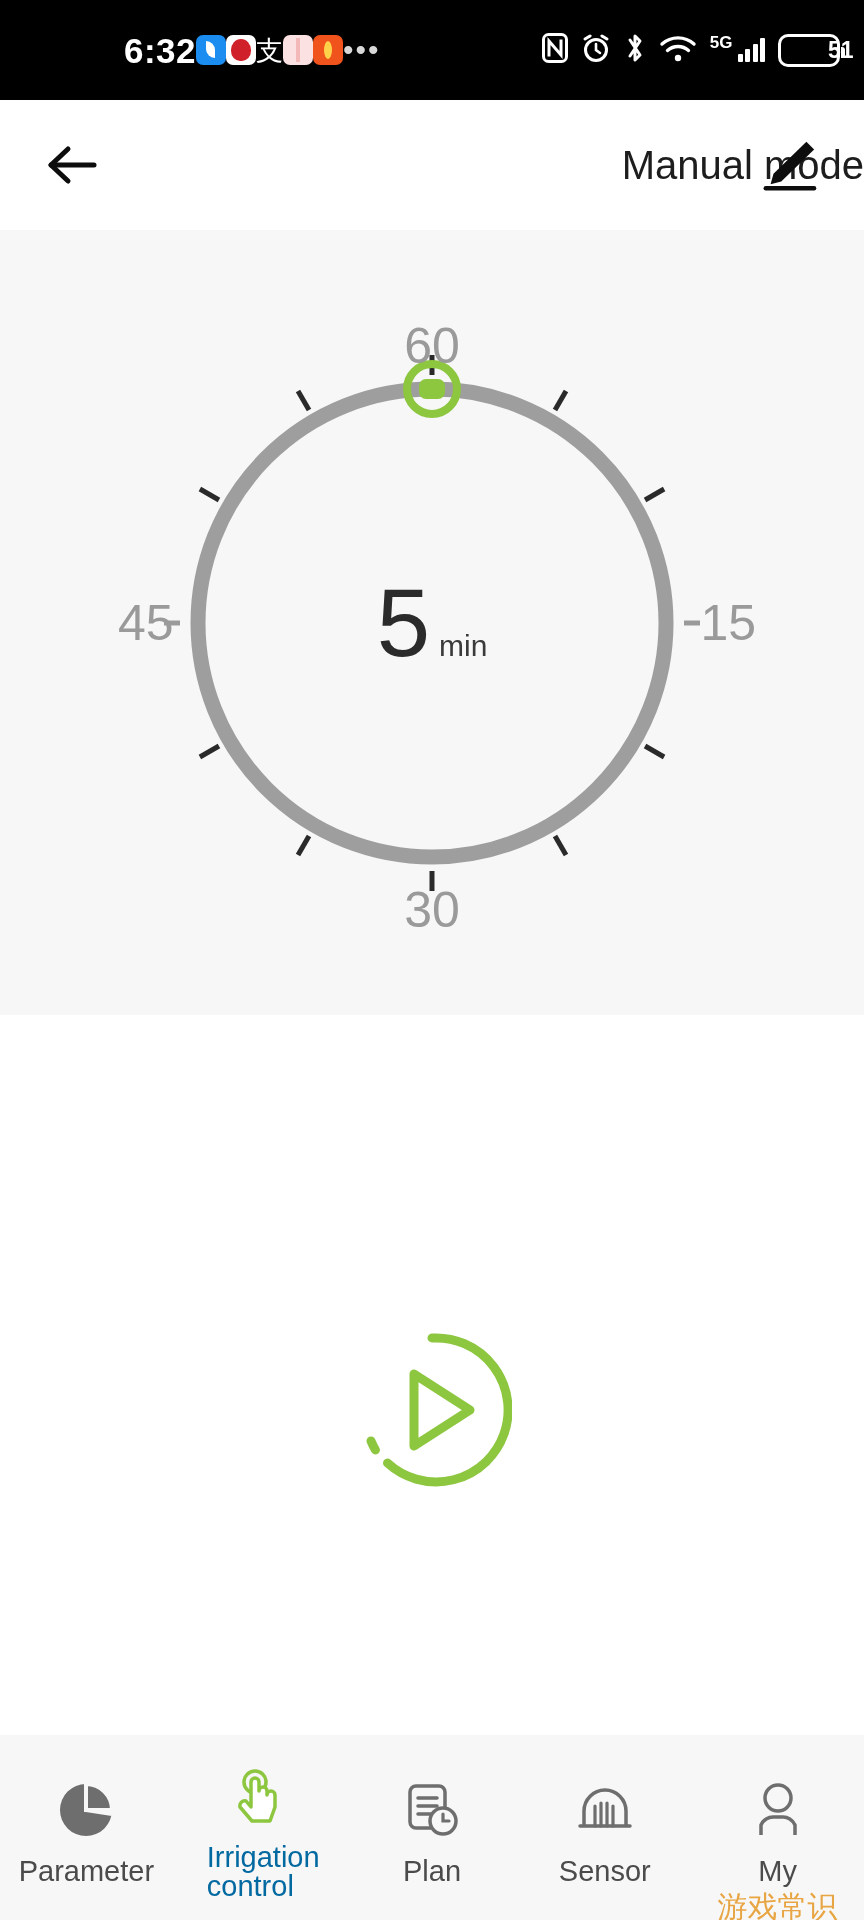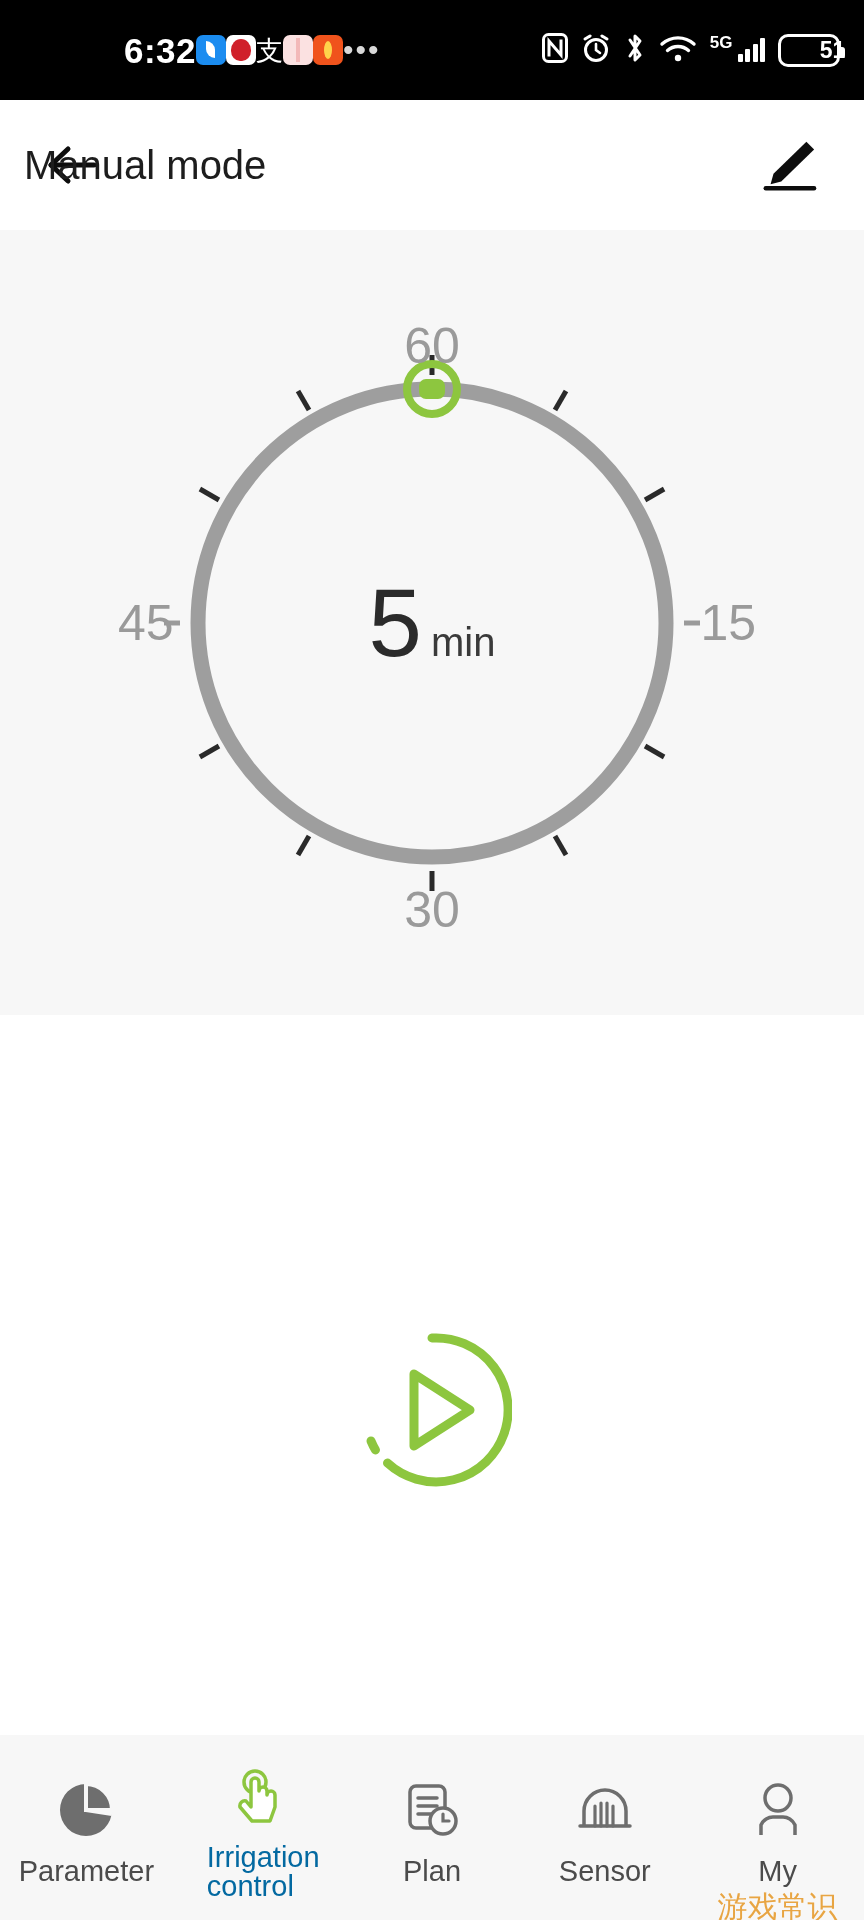--- a/index.html
+++ b/index.html
@@ -122,21 +122,21 @@
   .sb-bars i:nth-child(2) { height: 13px; }
   .sb-bars i:nth-child(3) { height: 18px; }
   .sb-bars i:nth-child(4) { height: 24px; }
   .battery {
     width: 62px;
     height: 33px;
     border: 3px solid #ffffff;
     border-radius: 10px;
     display: flex;
     align-items: center;
-    justify-content: center;
+    justify-content: flex-start;
     position: relative;
     box-sizing: border-box;
     padding-left: 47px;
   }
   .battery::after {
     content: "";
     position: absolute;
     right: -8px;
     top: 10px;
     width: 4px;
@@ -165,21 +165,21 @@
     width: 60px;
     height: 60px;
     display: flex;
     align-items: center;
     justify-content: flex-start;
     cursor: pointer;
   }
   .page-title {
     position: absolute;
     left: 0; right: 0;
-    text-align: left;
+    text-align: right;
     font-size: 40px;
     color: #1d1d1d;
     font-weight: 400;
     pointer-events: none;
     margin-left: 24px;
   }
   .edit-btn {
     margin-left: auto;
     width: 60px;
     height: 60px;
@@ -220,21 +220,21 @@
     gap: 10px;
   }
   .dial-value {
     font-size: 96px;
     color: #2b2b2b;
     line-height: 1;
     font-weight: 400;
     letter-spacing: -1px;
   }
   .dial-unit {
-    font-size: 40px;
+    font-size: 30px;
     color: #3a3a3a;
     line-height: 1;
   }
   .dial-label {
     position: absolute;
     color: #9a9a9a;
     font-size: 50px;
     line-height: 1;
   }
   .dl-top    { top: 48px;  left: 0; right: 0; text-align: center; }

